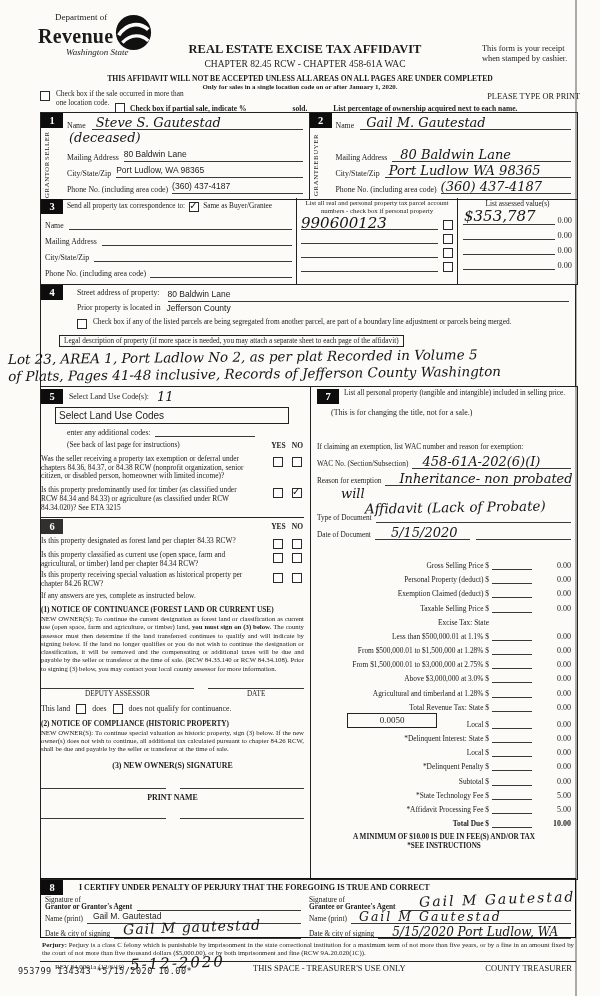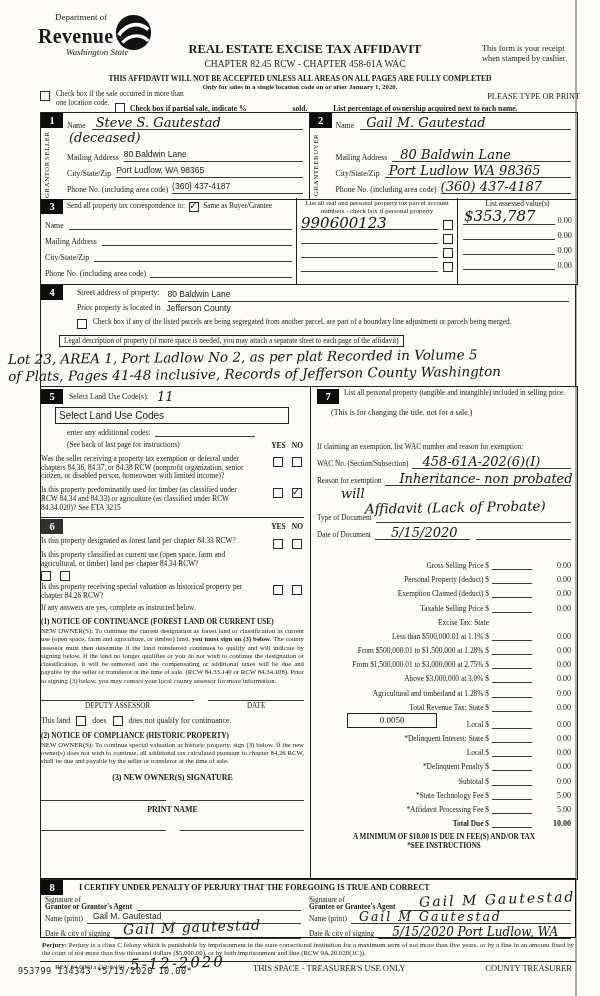--- a/index.html
+++ b/index.html
@@ -53,21 +53,21 @@
     <div class="i" style="font-size:9px;margin-left:28px;margin-top:-4px;">Washington State</div>
   </div>
 
   <div class="abs ctr" style="left:165px;top:42px;width:280px;">
     <div class="b" style="font-size:12.5px;">REAL ESTATE EXCISE TAX AFFIDAVIT</div>
     <div style="font-size:9.5px;margin-top:2px;">CHAPTER 82.45 RCW - CHAPTER 458-61A WAC</div>
   </div>
 
   <div class="abs" style="right:20px;top:44px;width:98px;font-size:8.3px;line-height:1.25;">This form is your receipt when stamped by cashier.</div>
 
-  <div class="abs ctr b" style="left:60px;top:74px;width:480px;font-size:7.6px;">THIS AFFIDAVIT WILL NOT BE ACCEPTED UNLESS ALL AREAS ON ALL PAGES ARE FULLY COMPLETED</div>
+  <div class="abs ctr b" style="left:60px;top:74px;width:480px;font-size:7.6px;">THIS AFFIDAVIT WILL NOT BE ACCEPTED UNLESS ALL AREAS ON ALL PAGES ARE UNDER COMPLETED</div>
   <div class="abs ctr b" style="left:120px;top:83px;width:360px;font-size:6.9px;">Only for sales in a single location code on or after January 1, 2020.</div>
   <div class="abs" style="right:20px;top:92px;font-size:8.3px;">PLEASE TYPE OR PRINT</div>
 
   <div class="abs r" style="left:40px;top:90px;width:200px;align-items:flex-start;">
     <span class="cb" style="margin-top:1px;"></span>
     <span class="sm" style="margin-left:6px;width:130px;">Check box if the sale occurred in more than one location code.</span>
   </div>
 
   <div class="abs r" style="left:115px;top:103px;width:470px;font-size:7.5px;font-weight:bold;">
     <span class="cb"></span>
@@ -267,21 +267,21 @@
             <span>NO</span>
           </span>
       </div>
       <div class="qrow" style="margin-top:3px;">
         <div class="qtext">Is this property designated as forest land per chapter 84.33 RCW?</div>
         <div class="qboxes">
             <span class="cb"></span>
             <span class="cb"></span>
           </div>
       </div>
-      <div class="qrow" style="margin-top:2px;flex-direction:column;">
+      <div class="qrow" style="margin-top:2px;">
         <div class="qtext">Is this property classified as current use (open space, farm and agricultural, or timber) land per chapter 84.34 RCW?</div>
         <div class="qboxes">
             <span class="cb"></span>
             <span class="cb"></span>
           </div>
       </div>
       <div class="qrow" style="margin-top:2px;">
         <div class="qtext">Is this property receiving special valuation as historical property per chapter 84.26 RCW?</div>
         <div class="qboxes">
             <span class="cb"></span>

